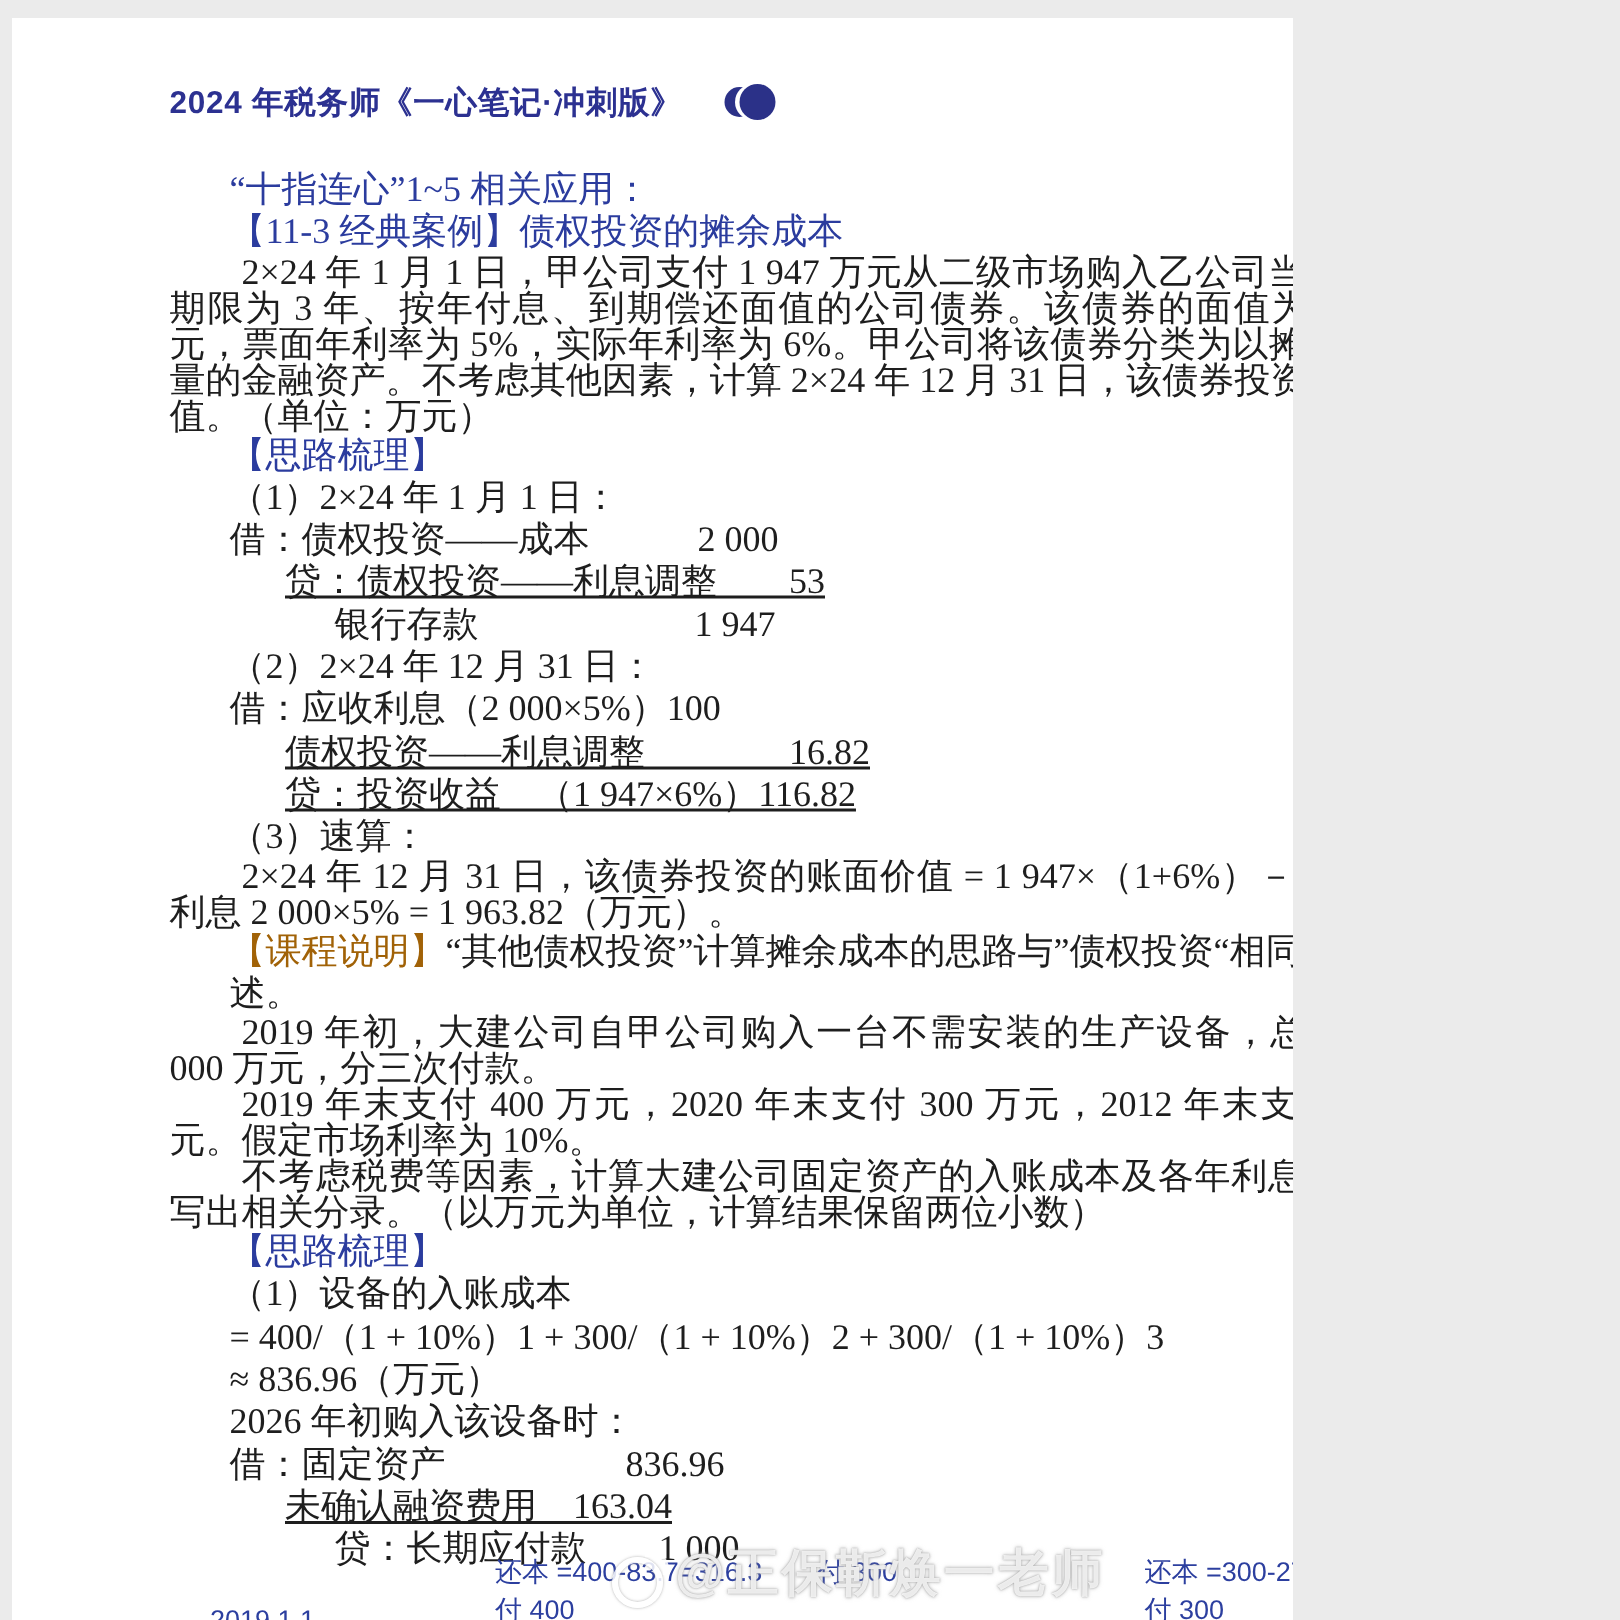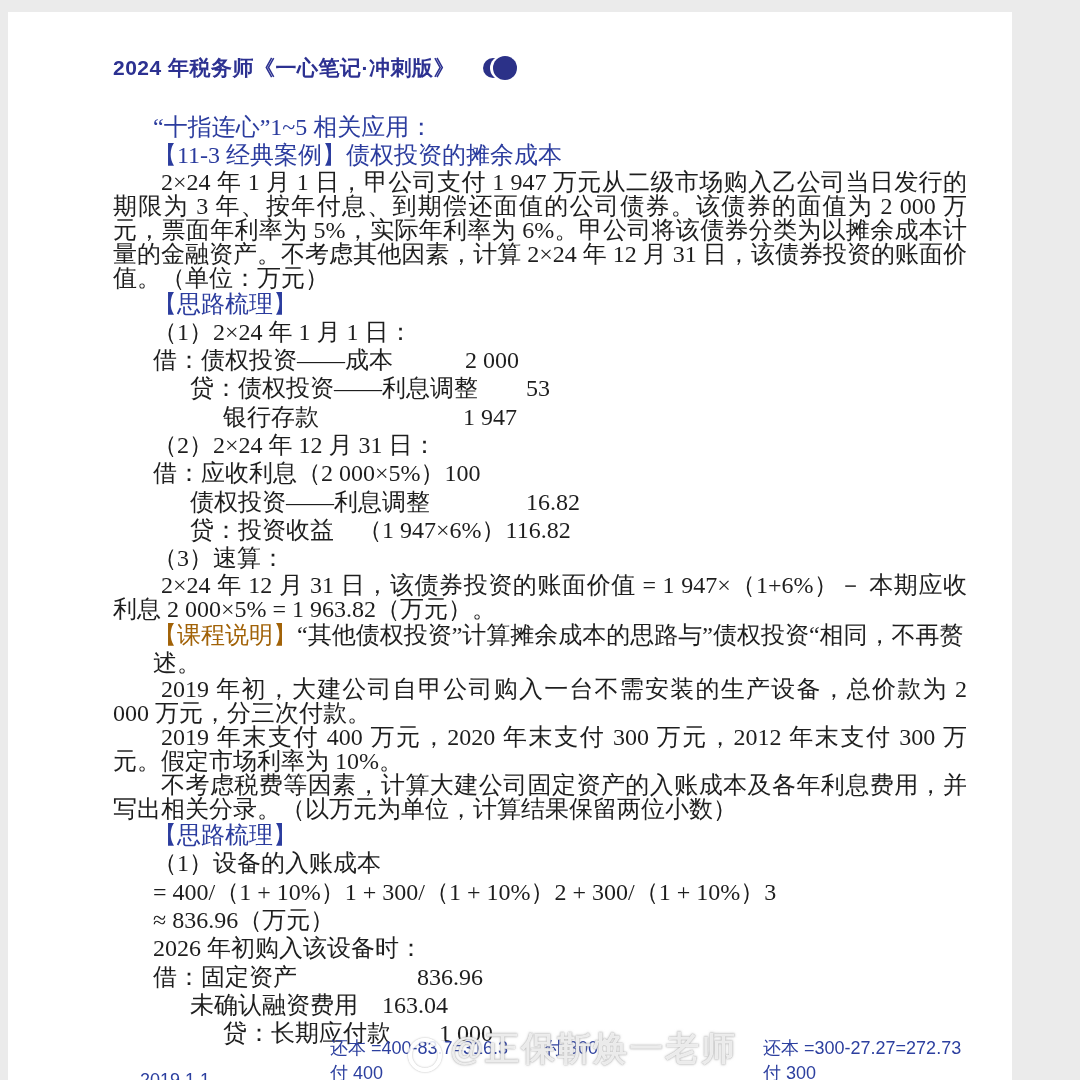--- a/index.html
+++ b/index.html
@@ -2,21 +2,21 @@
 <html><head>
 <meta charset="utf-8">
 <style>
   html,body{margin:0;padding:0;}
   body{
     width:1080px;height:1080px;position:relative;overflow:hidden;
     background:#ebebeb;
     font-family:"Liberation Serif","DejaVu Serif",serif;
   }
   .page{
-    position:absolute;left:8px;top:12px;width:1004px;height:1068px;
+    position:absolute;left:8px;top:12px;width:854px;height:1068px;
     background:#ffffff;overflow:hidden;
   }
   
   .header{
     position:absolute;left:105px;top:42px;display:flex;align-items:center;
     font-family:"Liberation Sans","DejaVu Sans",sans-serif;
   }
   .header-title{
     font-size:21px;font-weight:700;color:#2c3191;letter-spacing:0.5px;
   }
@@ -29,21 +29,21 @@
     position:absolute;left:12px;top:0;width:24px;height:24px;border-radius:50%;
     background:#2b3188;box-shadow:-3px 0 0 0 #ffffff;
   }
   
   .content{
     position:absolute;left:105px;top:101px;width:854px;
     font-size:24px;color:#1e1e1e;
   }
   .line{line-height:28.3px;min-height:28.3px;}
   .ind1{padding-left:40px;}
-  .ind2{padding-left:77px;}
+  .ind2{padding-left:77px;text-decoration:underline;}
   .ind3{padding-left:110px;}
   .blue{color:#2b3c9e;}
   .para{margin:0;text-indent:2em;text-align:justify;line-height:24px;}
   .prefix{color:#a16207;}
   
   .footer-col{
     position:absolute;top:1024px;
     font-family:"Liberation Sans","DejaVu Sans",sans-serif;
     font-size:18px;color:#2c3f9f;line-height:25px;white-space:nowrap;
   }

